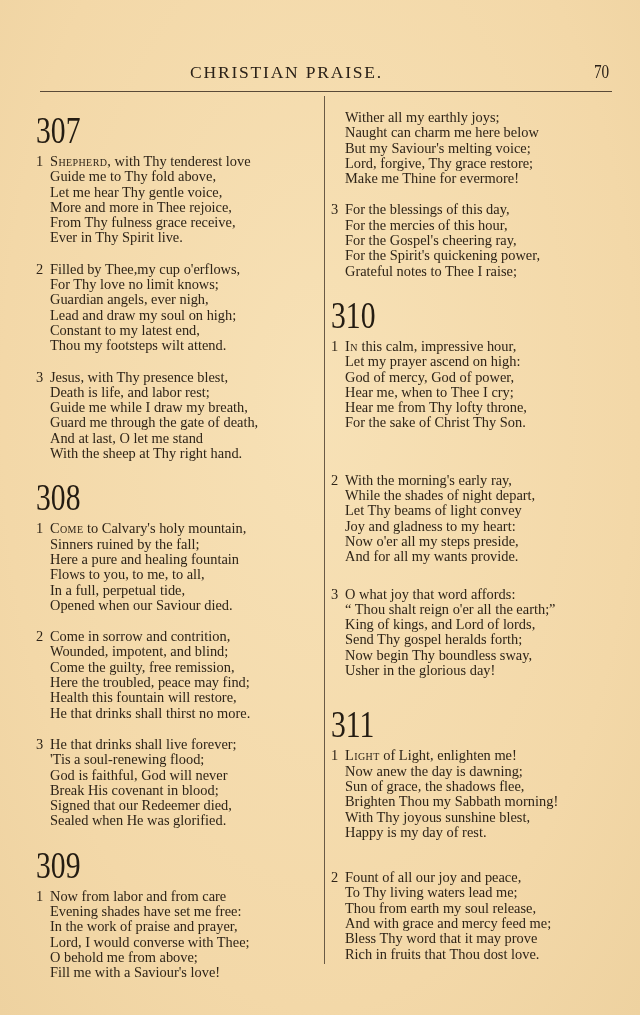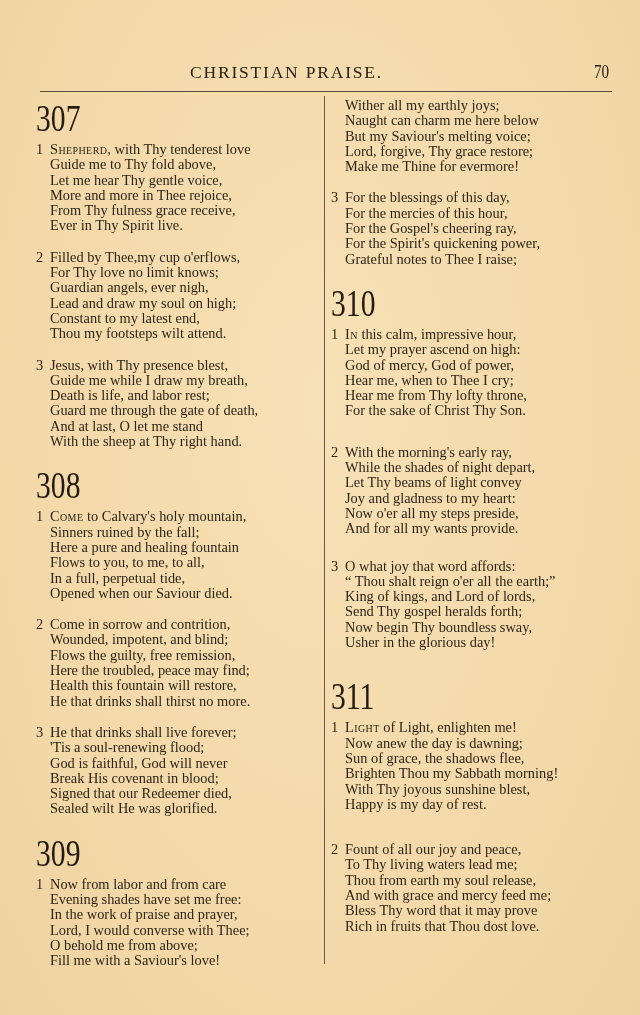--- a/index.html
+++ b/index.html
@@ -25,21 +25,21 @@
     font-size: 19px; color: #2a2118; transform: scaleX(0.8);
   }
   .rule {
     position: absolute; left: 40px; top: 91px; width: 572px; height: 1px;
     background: #5a4a38;
   }
   .col-divider {
     position: absolute; left: 324px; top: 96px; width: 1px; height: 868px;
     background: #6a5a45;
   }
-  .col { position: absolute; top: 98px; }
+  .col { position: absolute; top: 110px; }
   .col.left { left: 36px; width: 285px; }
   .col.right { left: 331px; width: 300px; }
   .hymn-number {
     font-family: "Liberation Serif", serif;
     font-size: 38px; line-height: 40px; height: 44px;
     transform: scaleX(0.78); transform-origin: left top;
     color: #241c12; margin-left: 0px;
   }
   .stanza { margin-bottom: 16px; }
   .line {
@@ -76,53 +76,53 @@
     <div class="stanza">
       <div class="line"><span class="num">2</span><span>Filled by Thee,my cup o'erflows,</span></div>
       <div class="line">For Thy love no limit knows;</div>
       <div class="line">Guardian angels, ever nigh,</div>
       <div class="line">Lead and draw my soul on high;</div>
       <div class="line">Constant to my latest end,</div>
       <div class="line">Thou my footsteps wilt attend.</div>
     </div>
     <div class="stanza">
       <div class="line"><span class="num">3</span><span>Jesus, with Thy presence blest,</span></div>
+      <div class="line">Death is life, and labor rest;</div>
       <div class="line">Guide me while I draw my breath,</div>
-      <div class="line">Death is life, and labor rest;</div>
       <div class="line">Guard me through the gate of death,</div>
       <div class="line">And at last, O let me stand</div>
       <div class="line">With the sheep at Thy right hand.</div>
     </div>
   </div>
 
   <div class="hymn">
     <div class="hymn-number">308</div>
     <div class="stanza">
       <div class="line"><span class="num">1</span><span class="sc">Come</span><span> to Calvary's holy mountain,</span></div>
       <div class="line">Sinners ruined by the fall;</div>
       <div class="line">Here a pure and healing fountain</div>
       <div class="line">Flows to you, to me, to all,</div>
       <div class="line">In a full, perpetual tide,</div>
       <div class="line">Opened when our Saviour died.</div>
     </div>
     <div class="stanza">
       <div class="line"><span class="num">2</span><span>Come in sorrow and contrition,</span></div>
       <div class="line">Wounded, impotent, and blind;</div>
-      <div class="line">Flows the guilty, free remission,</div>
+      <div class="line">Come the guilty, free remission,</div>
       <div class="line">Here the troubled, peace may find;</div>
       <div class="line">Health this fountain will restore,</div>
       <div class="line">He that drinks shall thirst no more.</div>
     </div>
     <div class="stanza">
       <div class="line"><span class="num">3</span><span>He that drinks shall live forever;</span></div>
       <div class="line">'Tis a soul-renewing flood;</div>
       <div class="line">God is faithful, God will never</div>
       <div class="line">Break His covenant in blood;</div>
       <div class="line">Signed that our Redeemer died,</div>
-      <div class="line">Sealed wilt He was glorified.</div>
+      <div class="line">Sealed when He was glorified.</div>
     </div>
   </div>
 
   <div class="hymn">
     <div class="hymn-number">309</div>
     <div class="stanza">
       <div class="line"><span class="num">1</span><span>Now from labor and from care</span></div>
       <div class="line">Evening shades have set me free:</div>
       <div class="line">In the work of praise and prayer,</div>
       <div class="line">Lord, I would converse with Thee;</div>
@@ -145,21 +145,21 @@
       <div class="line"><span class="num">3</span><span>For the blessings of this day,</span></div>
       <div class="line">For the mercies of this hour,</div>
       <div class="line">For the Gospel's cheering ray,</div>
       <div class="line">For the Spirit's quickening power,</div>
       <div class="line">Grateful notes to Thee I raise;</div>
     </div>
   </div>
 
   <div class="hymn">
     <div class="hymn-number">310</div>
-    <div class="stanza" style="margin-bottom:26px">
+    <div class="stanza" style="margin-bottom:42px">
       <div class="line"><span class="num">1</span><span class="sc">In</span><span> this calm, impressive hour,</span></div>
       <div class="line">Let my prayer ascend on high:</div>
       <div class="line">God of mercy, God of power,</div>
       <div class="line">Hear me, when to Thee I cry;</div>
       <div class="line">Hear me from Thy lofty throne,</div>
       <div class="line">For the sake of Christ Thy Son.</div>
     </div>
     <div class="stanza" style="margin-bottom:22px">
       <div class="line"><span class="num">2</span><span>With the morning's early ray,</span></div>
       <div class="line">While the shades of night depart,</div>

